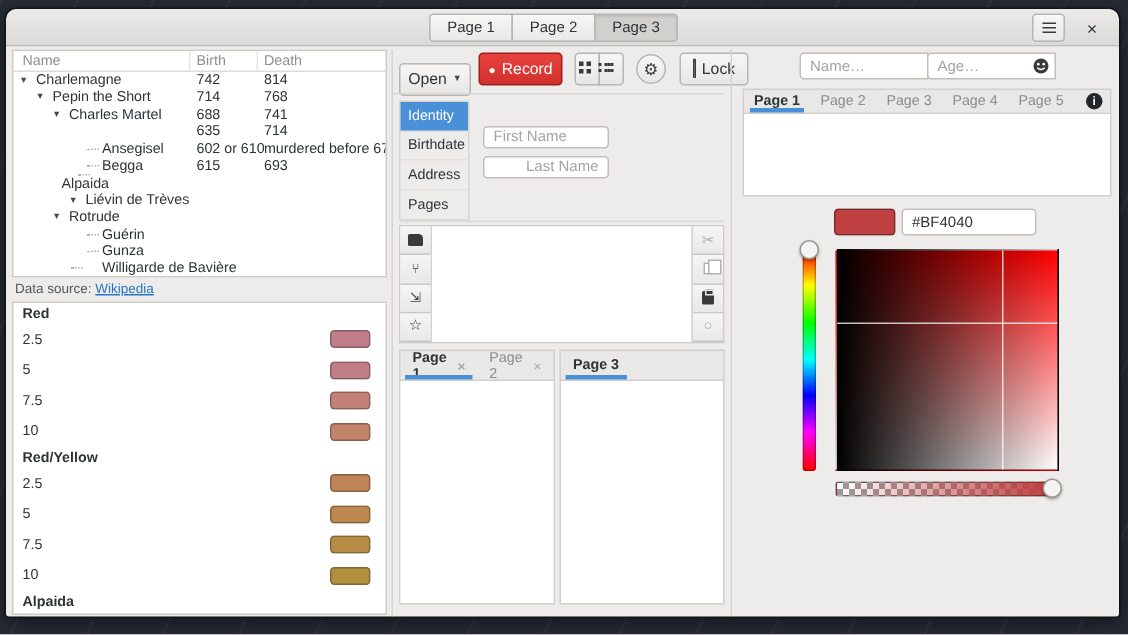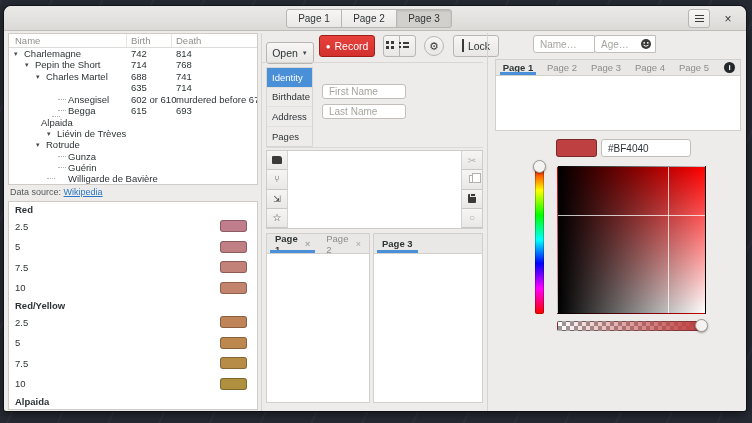--- a/index.html
+++ b/index.html
@@ -115,21 +115,21 @@
   .nb-tabs { height:20px; display:flex; border-bottom:1px solid #d2d0cc; }
   .nb-tab { position:relative; display:flex; align-items:center; justify-content:center; gap:4px;
     font-size:9.5px; color:#8e8c89; padding:0 8px; }
   .nb-tab.active { color:#2e3436; font-weight:bold; }
   .nb-tab.active::after { content:""; position:absolute; left:3px; right:3px; bottom:0; height:3px; background:#4a90d9; }
   .nb-close { color:#a9a7a3; font-size:9px; }
   .nb-page { position:absolute; left:0; right:0; top:20px; bottom:0; background:#fff; }
 
   
   .rp-entries { position:absolute; left:529px; top:29px; display:flex; }
-  .rp-entries .entry { width:62px; height:18px; border-radius:0; }
+  .rp-entries .entry { width:86px; height:18px; border-radius:0; }
   .rp-entries .entry:first-child { border-radius:3px 0 0 3px; }
   .rp-entry-wrap { position:relative; margin-left:-1px; }
   .rp-entry-wrap .entry { border-radius:0 3px 3px 0; padding-right:18px; }
   .emoji-icon { position:absolute; right:4px; top:3px; }
 
   .right-nb { left:491px; top:53px; width:246px; height:72px; background:#e9e8e6; border:1px solid #d2d0cc; }
   .rnb-tabs { height:16px; display:flex; align-items:stretch; border-bottom:1px solid #d2d0cc; }
   .rnb-tab { position:relative; width:44px; display:flex; align-items:center; justify-content:center;
     font-size:9.5px; color:#8e8c89; }
   .rnb-tab.active { color:#2e3436; font-weight:bold; }
@@ -244,29 +244,29 @@
             <div class="tcell-name" style="padding-left: 27px;">
               <span class="expander">▾</span>
               <span>Rotrude</span>
             </div>
             <div class="tcell-birth"></div>
             <div class="tcell-death"></div>
           </div>
           <div class="trow">
             <div class="tcell-name" style="padding-left: 49px;">
               <span class="tree-dash"></span>
+              <span>Guérin</span>
+            </div>
+            <div class="tcell-birth"></div>
+            <div class="tcell-death"></div>
+          </div>
+          <div class="trow">
+            <div class="tcell-name" style="padding-left: 49px;">
+              <span class="tree-dash"></span>
               <span>Gunza</span>
-            </div>
-            <div class="tcell-birth"></div>
-            <div class="tcell-death"></div>
-          </div>
-          <div class="trow">
-            <div class="tcell-name" style="padding-left: 49px;">
-              <span class="tree-dash"></span>
-              <span>Guérin</span>
             </div>
             <div class="tcell-birth"></div>
             <div class="tcell-death"></div>
           </div>
           <div class="trow">
             <div class="tcell-name" style="padding-left: 38px; gap: 11px;">
               <span class="tree-dash"></span>
               <span>Willigarde de Bavière</span>
             </div>
             <div class="tcell-birth"></div>
@@ -346,21 +346,21 @@
     </div>
     <div class="hsep-mid"></div>
 
     <div class="stack-sidebar" id="stack-sidebar">
         <div class="stack-item selected">Identity</div>
         <div class="stack-item">Birthdate</div>
         <div class="stack-item">Address</div>
         <div class="stack-item">Pages</div>
       </div>
     <input class="entry mid-entry" style="top: 78px;" placeholder="First Name">
-    <input class="entry mid-entry" style="top: 98px;" placeholder="Last Name">
+    <input class="entry mid-entry" style="top: 98px; text-align: right;" placeholder="Last Name">
     <div class="hsep-mid2"></div>
 
     <div class="whitebox textframe">
       <div class="tf-col left">
         <div class="tf-btn">
             <span class="img-glyph"></span>
           </div>
         <div class="tf-btn">
             <span class="dark" style="font-size:9px">⑂</span>
           </div>

